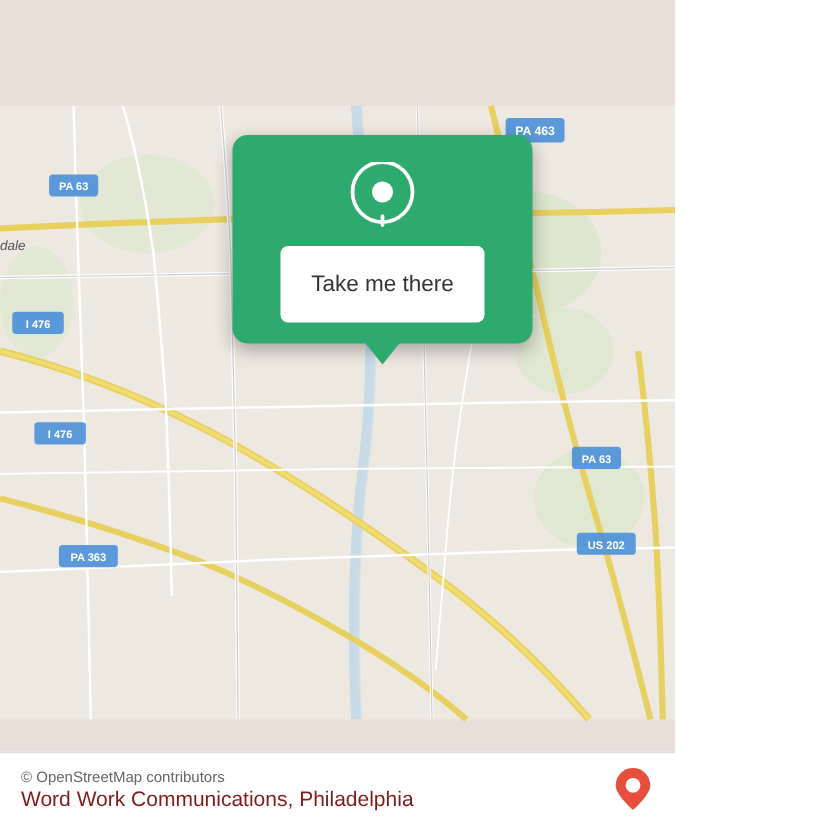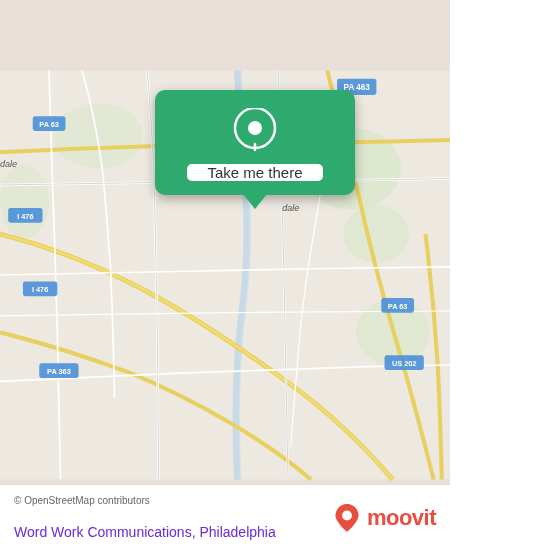--- a/index.html
+++ b/index.html
@@ -60,21 +60,21 @@
       width: 46px;
       height: 46px;
       margin-bottom: 10px;
     }
 
     .take-me-btn {
       background: white;
       color: #333;
       border: none;
       border-radius: 5px;
-      padding: 0 20px;
+      padding: 17px 20px;
       font-size: 15px;
       font-weight: 500;
       cursor: pointer;
       white-space: nowrap;
     }
 
     
     .bottom-bar {
       position: absolute;
       bottom: 0;
@@ -85,31 +85,31 @@
       display: flex;
       align-items: center;
       justify-content: space-between;
       border-top: 1px solid #ddd;
       z-index: 20;
     }
 
     .bottom-left {
       display: flex;
       flex-direction: column;
-      gap: 18px;
+      gap: 0;
     }
 
     .attribution-text {
       font-size: 10px;
       color: #666;
     }
 
     .location-text {
       font-size: 14px;
-      color: #6d28d9;
+      color: #7f1d1d;
       font-weight: 400;
     }
 
     .moovit-logo {
       display: flex;
       align-items: center;
       gap: 6px;
     }
 
     .moovit-pin {
@@ -214,17 +214,16 @@
     <div class="bottom-left">
       <span class="attribution-text">© OpenStreetMap contributors</span>
       <span class="location-text">Word Work Communications, Philadelphia</span>
     </div>
     <div class="moovit-logo">
 
       <svg class="moovit-pin" viewBox="0 0 28 34" xmlns="http://www.w3.org/2000/svg">
         <path d="M14 0 C6.3 0 0 6.3 0 14 C0 22 14 34 14 34 C14 34 28 22 28 14 C28 6.3 21.7 0 14 0Z" fill="#e84e3e"></path>
         <circle cx="14" cy="14" r="6" fill="white"></circle>
       </svg>
-      <span class="moovit-text">moovit</span>
     </div>
   </div>
 
 </div>
 
 </body></html>

